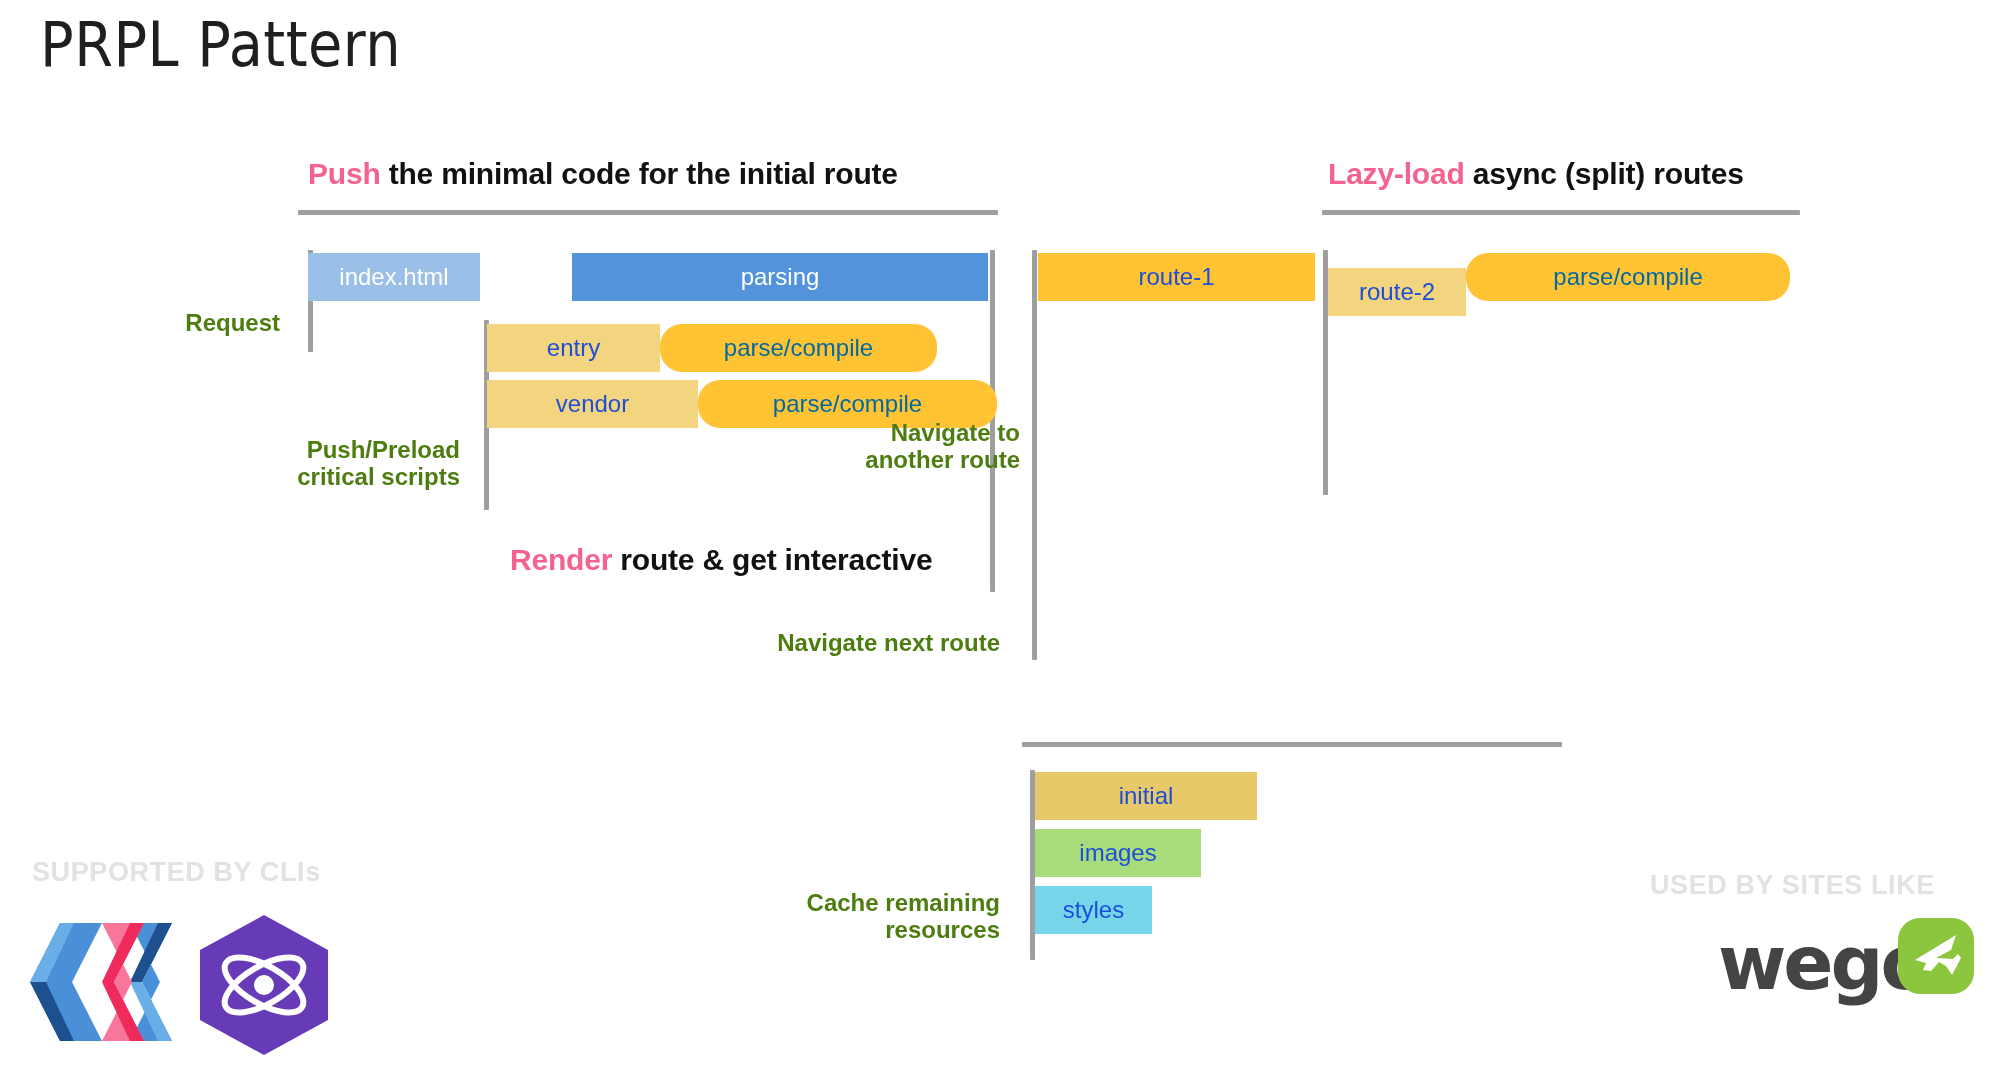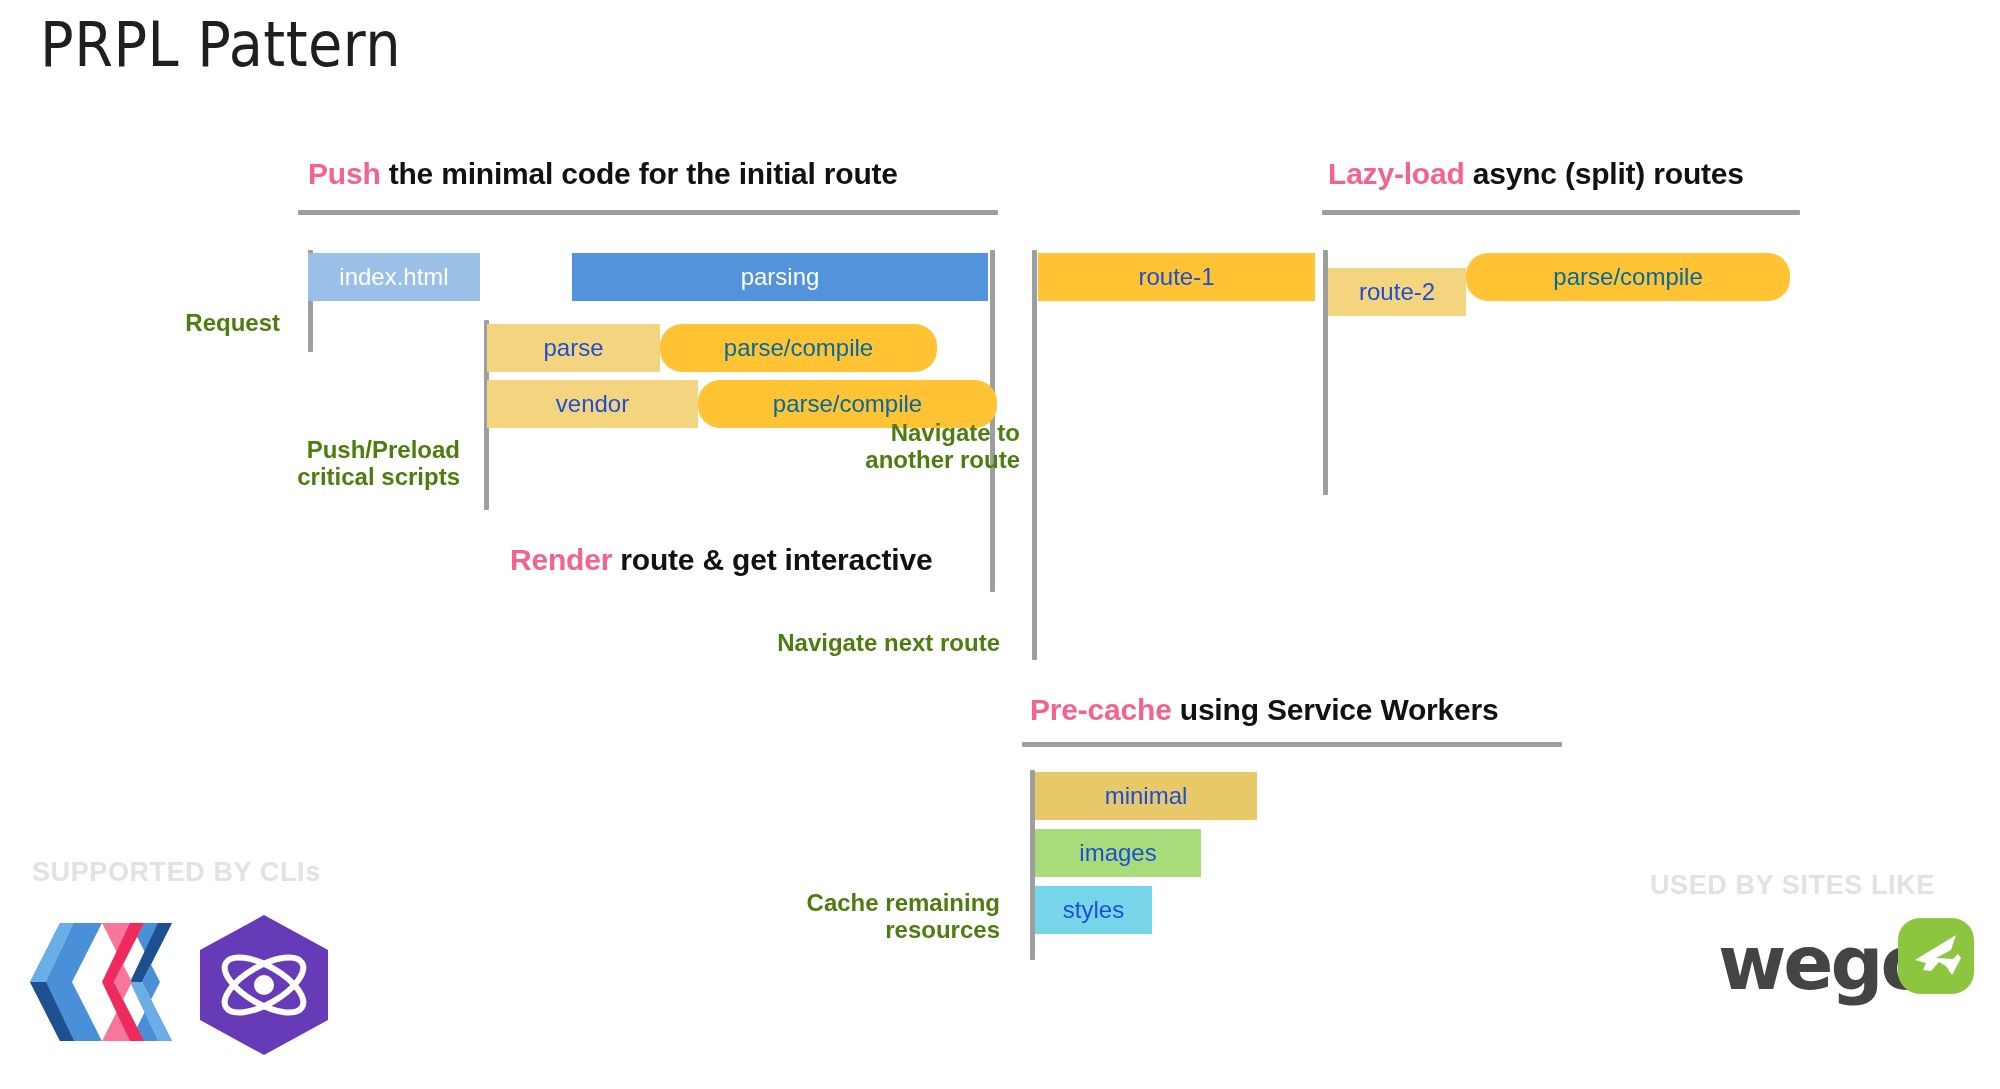--- a/index.html
+++ b/index.html
@@ -153,21 +153,21 @@
   <div class="bar c-lightblue txt-white" style="left:308px; top:253px; width:172px; height:48px;">
     <span class="seg-label">index.html</span>
   </div>
 
   <div class="bar c-blue txt-white" style="left:572px; top:253px; width:416px; height:48px;">
     <span class="seg-label">parsing</span>
   </div>
 
   <div class="bar" style="left:487px; top:324px; width:450px; height:48px;">
     <div class="seg c-khaki txt-dark" style="width:173px;">
-      <span class="seg-label">parse</span>
+      <span class="seg-label">entry</span>
     </div>
     <div class="seg c-orange txt-brown" style="width:277px;">
       <span class="seg-label">parse/compile</span>
     </div>
   </div>
 
   <div class="bar" style="left:487px; top:380px; width:510px; height:48px;">
     <div class="seg c-khaki txt-dark" style="width:211px;">
       <span class="seg-label">vendor</span>
     </div>
@@ -196,27 +196,24 @@
 
   <div class="side-label align-right" style="left:660px; top:420px; width:360px;">Navigate to
 another route</div>
 
   <div class="section-heading" style="left:510px; top:543px;">
     <span class="kw">Render</span><span> route &amp; get interactive</span>
   </div>
 
   <div class="side-label align-right" style="left:600px; top:630px; width:400px;">Navigate next route</div>
 
-  <div class="section-heading" style="left:1030px; top:693px;">
-    <span class="kw">Pre-cache</span><span> using Service Workers</span>
-  </div>
   <div class="rule" style="left:1022px; top:742px; width:540px;"></div>
 
   <div class="bar c-tan txt-dark" style="left:1035px; top:772px; width:222px; height:48px;">
-    <span class="seg-label">minimal</span>
+    <span class="seg-label">initial</span>
   </div>
   <div class="bar c-green txt-dark" style="left:1035px; top:829px; width:166px; height:48px;">
     <span class="seg-label">images</span>
   </div>
   <div class="bar c-cyan txt-dark" style="left:1035px; top:886px; width:117px; height:48px;">
     <span class="seg-label">styles</span>
   </div>
 
   <div class="side-label align-right" style="left:660px; top:890px; width:340px;">Cache remaining
 resources</div>

